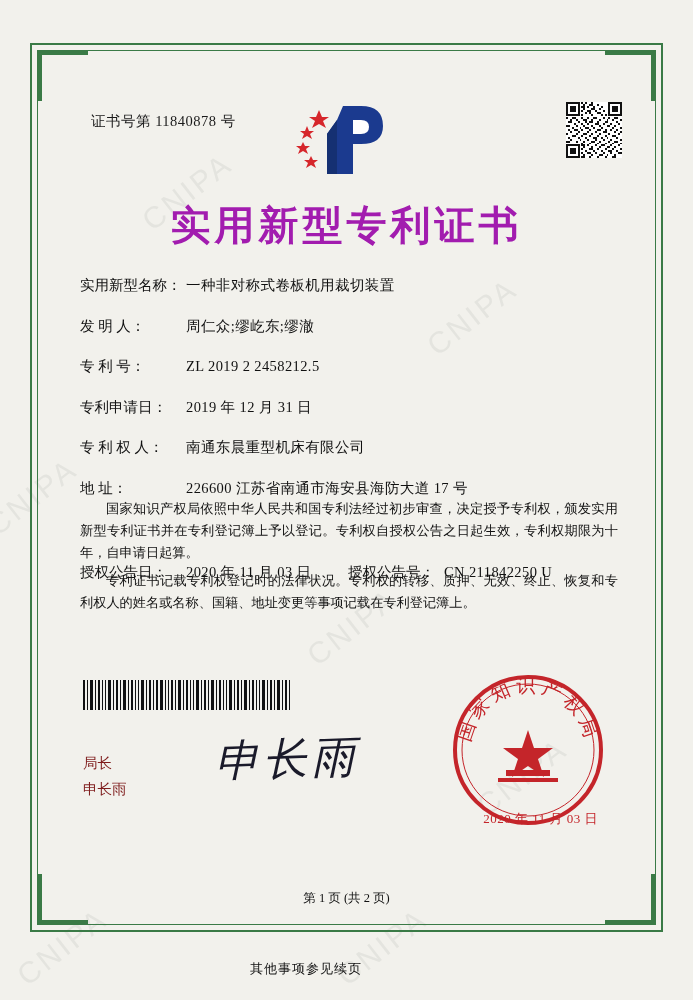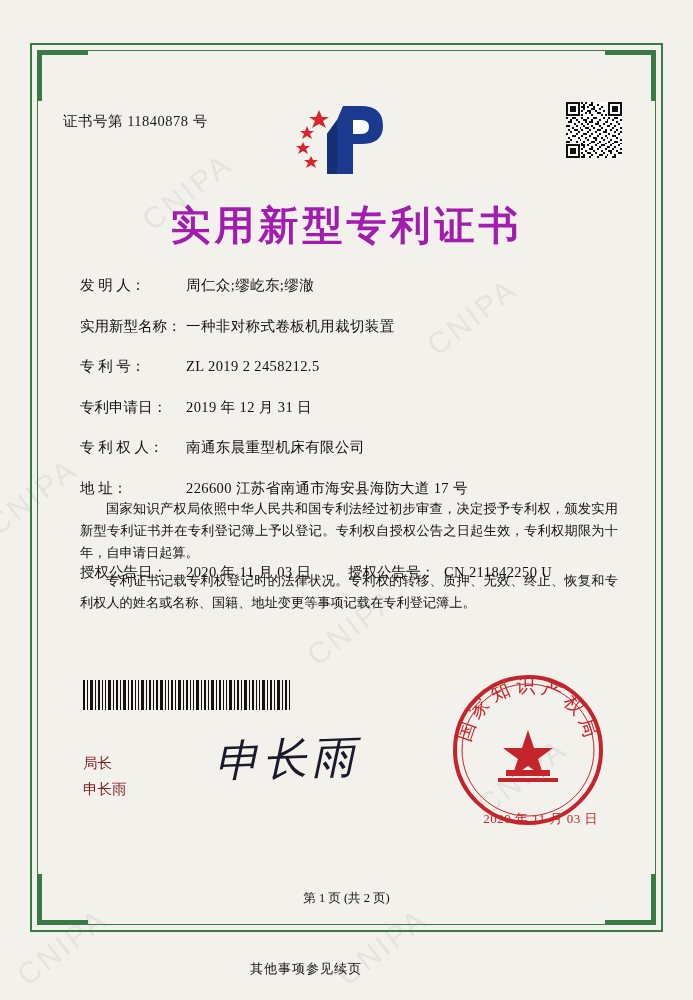--- a/index.html
+++ b/index.html
@@ -52,21 +52,21 @@
   .c-tr{right:37px;top:50px;border-right:5px solid #3a7a46;border-top:5px solid #3a7a46;}
   .c-bl{left:37px;bottom:75px;border-left:5px solid #3a7a46;border-bottom:5px solid #3a7a46;}
   .c-br{right:37px;bottom:75px;border-right:5px solid #3a7a46;border-bottom:5px solid #3a7a46;}
 
   .content{
     position:absolute;
     left:55px;top:70px;width:583px;
   }
 
   .cert-no{
-    position:absolute;left:8px;top:42px;
+    position:absolute;left:36px;top:42px;
     font-size:14.5px;color:#1a1a1a;
     letter-spacing:0.5px;
   }
 
   
   .emblem{
     position:absolute;left:236px;top:30px;width:120px;height:80px;
   }
   .qr{
     position:absolute;right:16px;top:32px;width:56px;height:56px;
@@ -393,27 +393,27 @@
             <rect x="24" y="28" width="2" height="1"></rect>
         </g>
       </svg>
     </div>
 
     <div class="title">实用新型专利证书</div>
 
     <div class="fields">
 
       <div class="frow">
+        <div class="flabel">实用新型名称：</div>
+        <div class="fvalue">一种非对称式卷板机用裁切装置</div>
+      </div>
+
+      <div class="frow">
         <div class="flabel">发 明 人：</div>
         <div class="fvalue">周仁众;缪屹东;缪澈</div>
-      </div>
-
-      <div class="frow">
-        <div class="flabel">实用新型名称：</div>
-        <div class="fvalue">一种非对称式卷板机用裁切装置</div>
       </div>
 
       <div class="frow">
         <div class="flabel">专 利 号：</div>
         <div class="fvalue">ZL 2019 2 2458212.5</div>
       </div>
 
       <div class="frow">
         <div class="flabel">专利申请日：</div>
         <div class="fvalue">2019 年 12 月 31 日</div>

